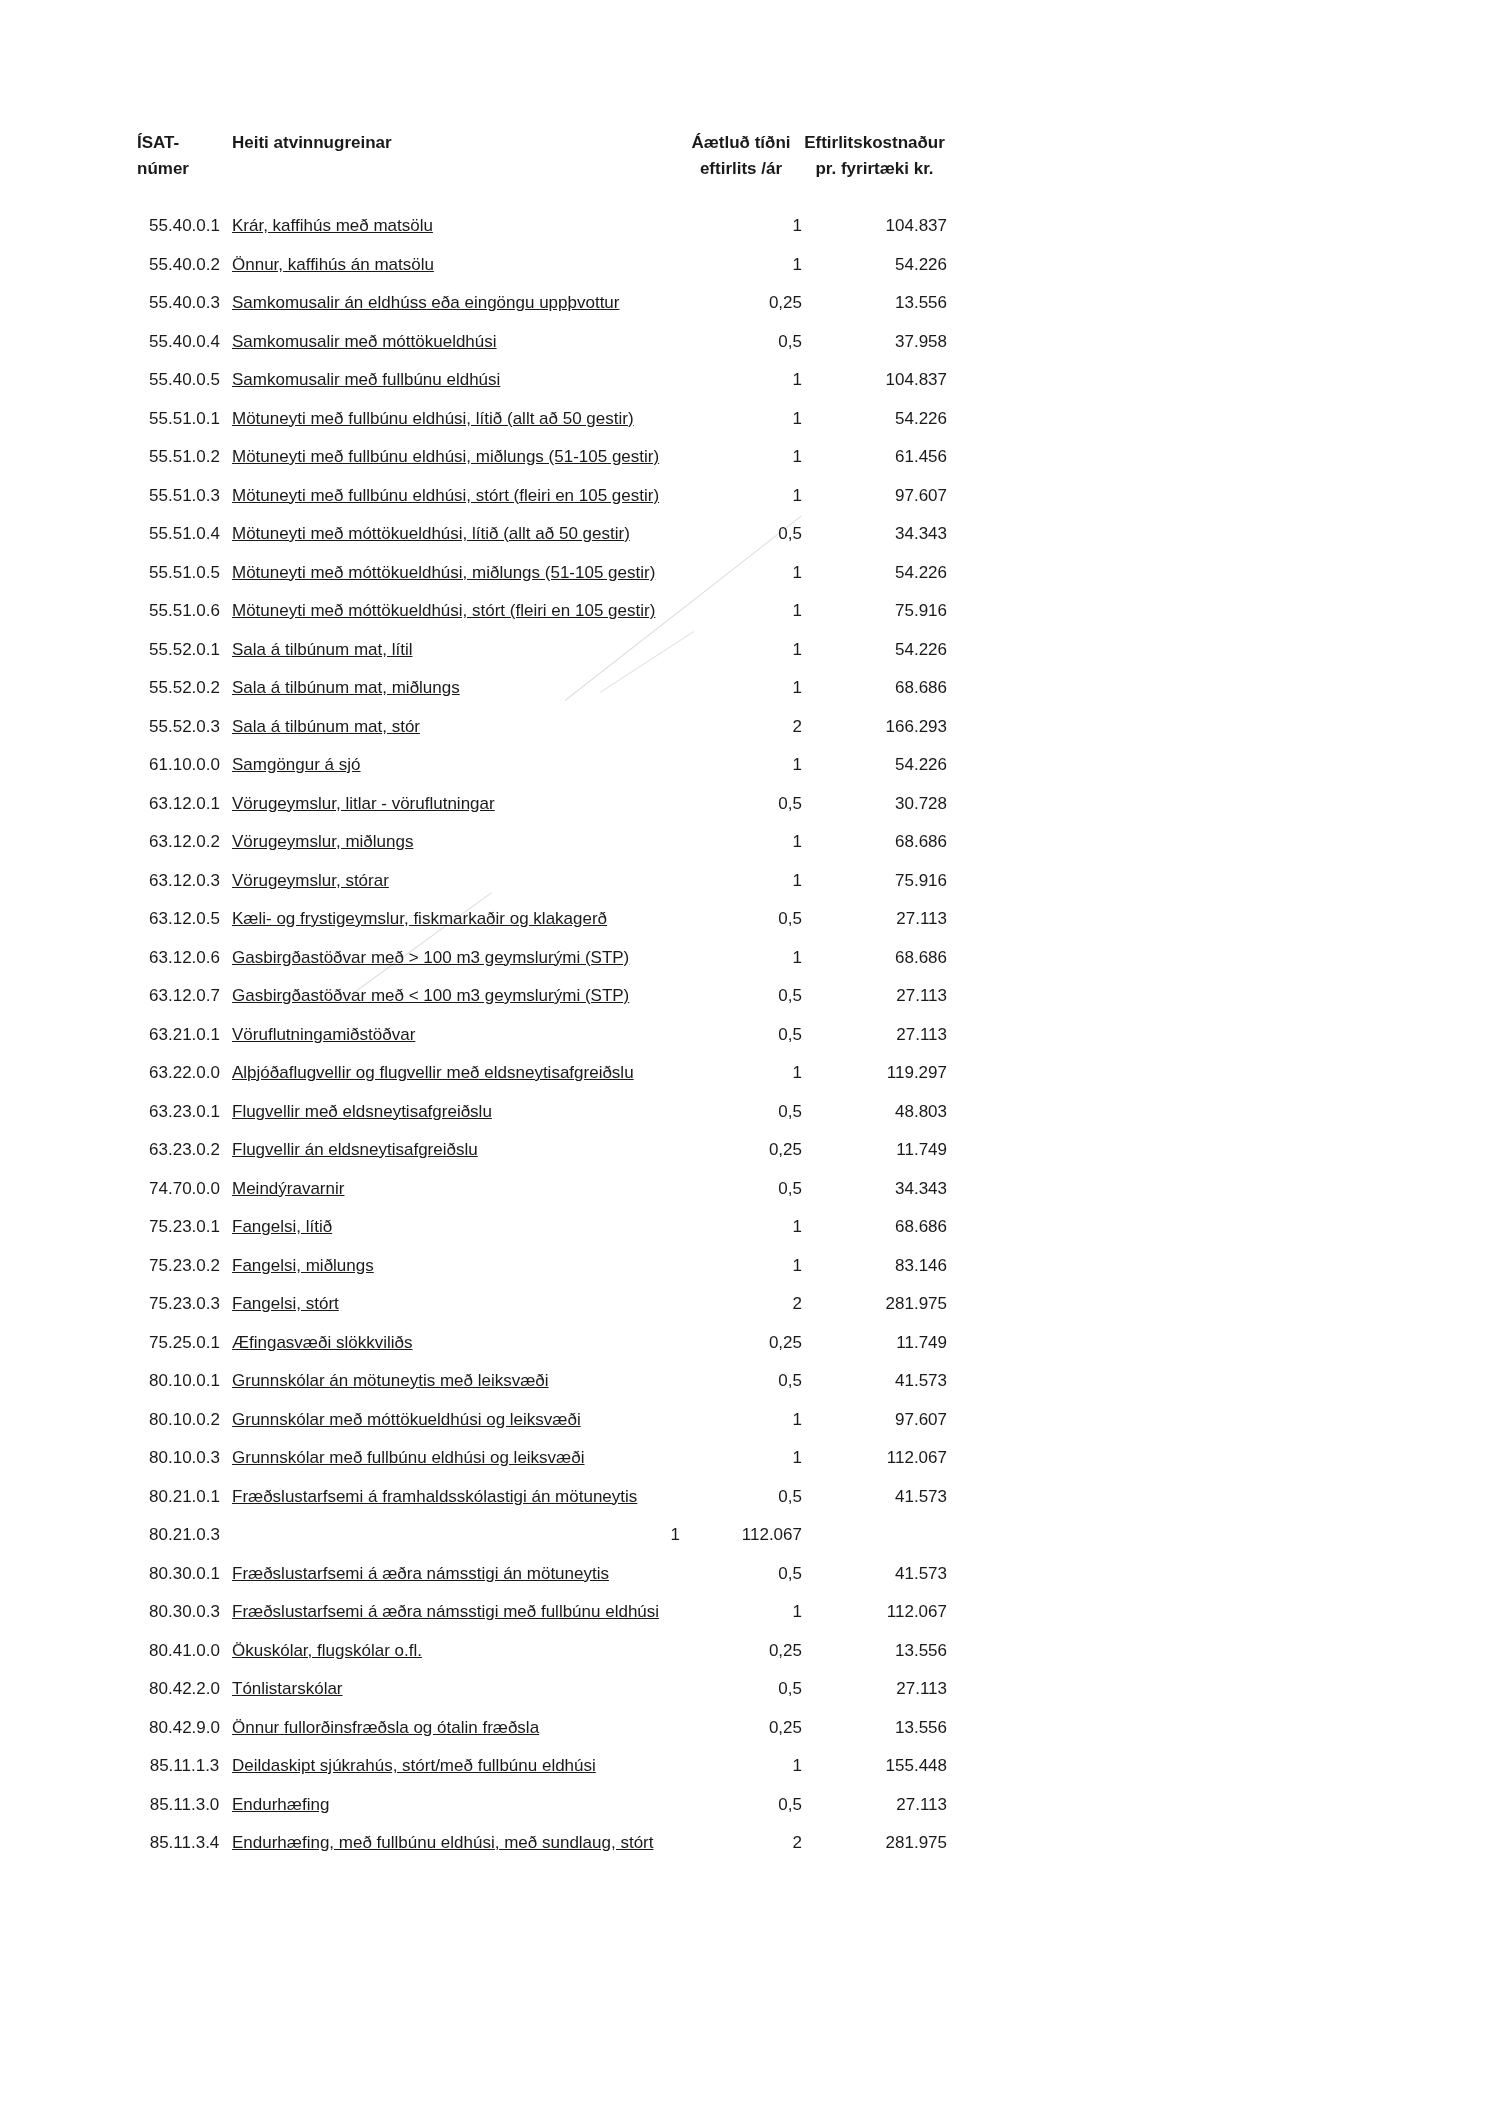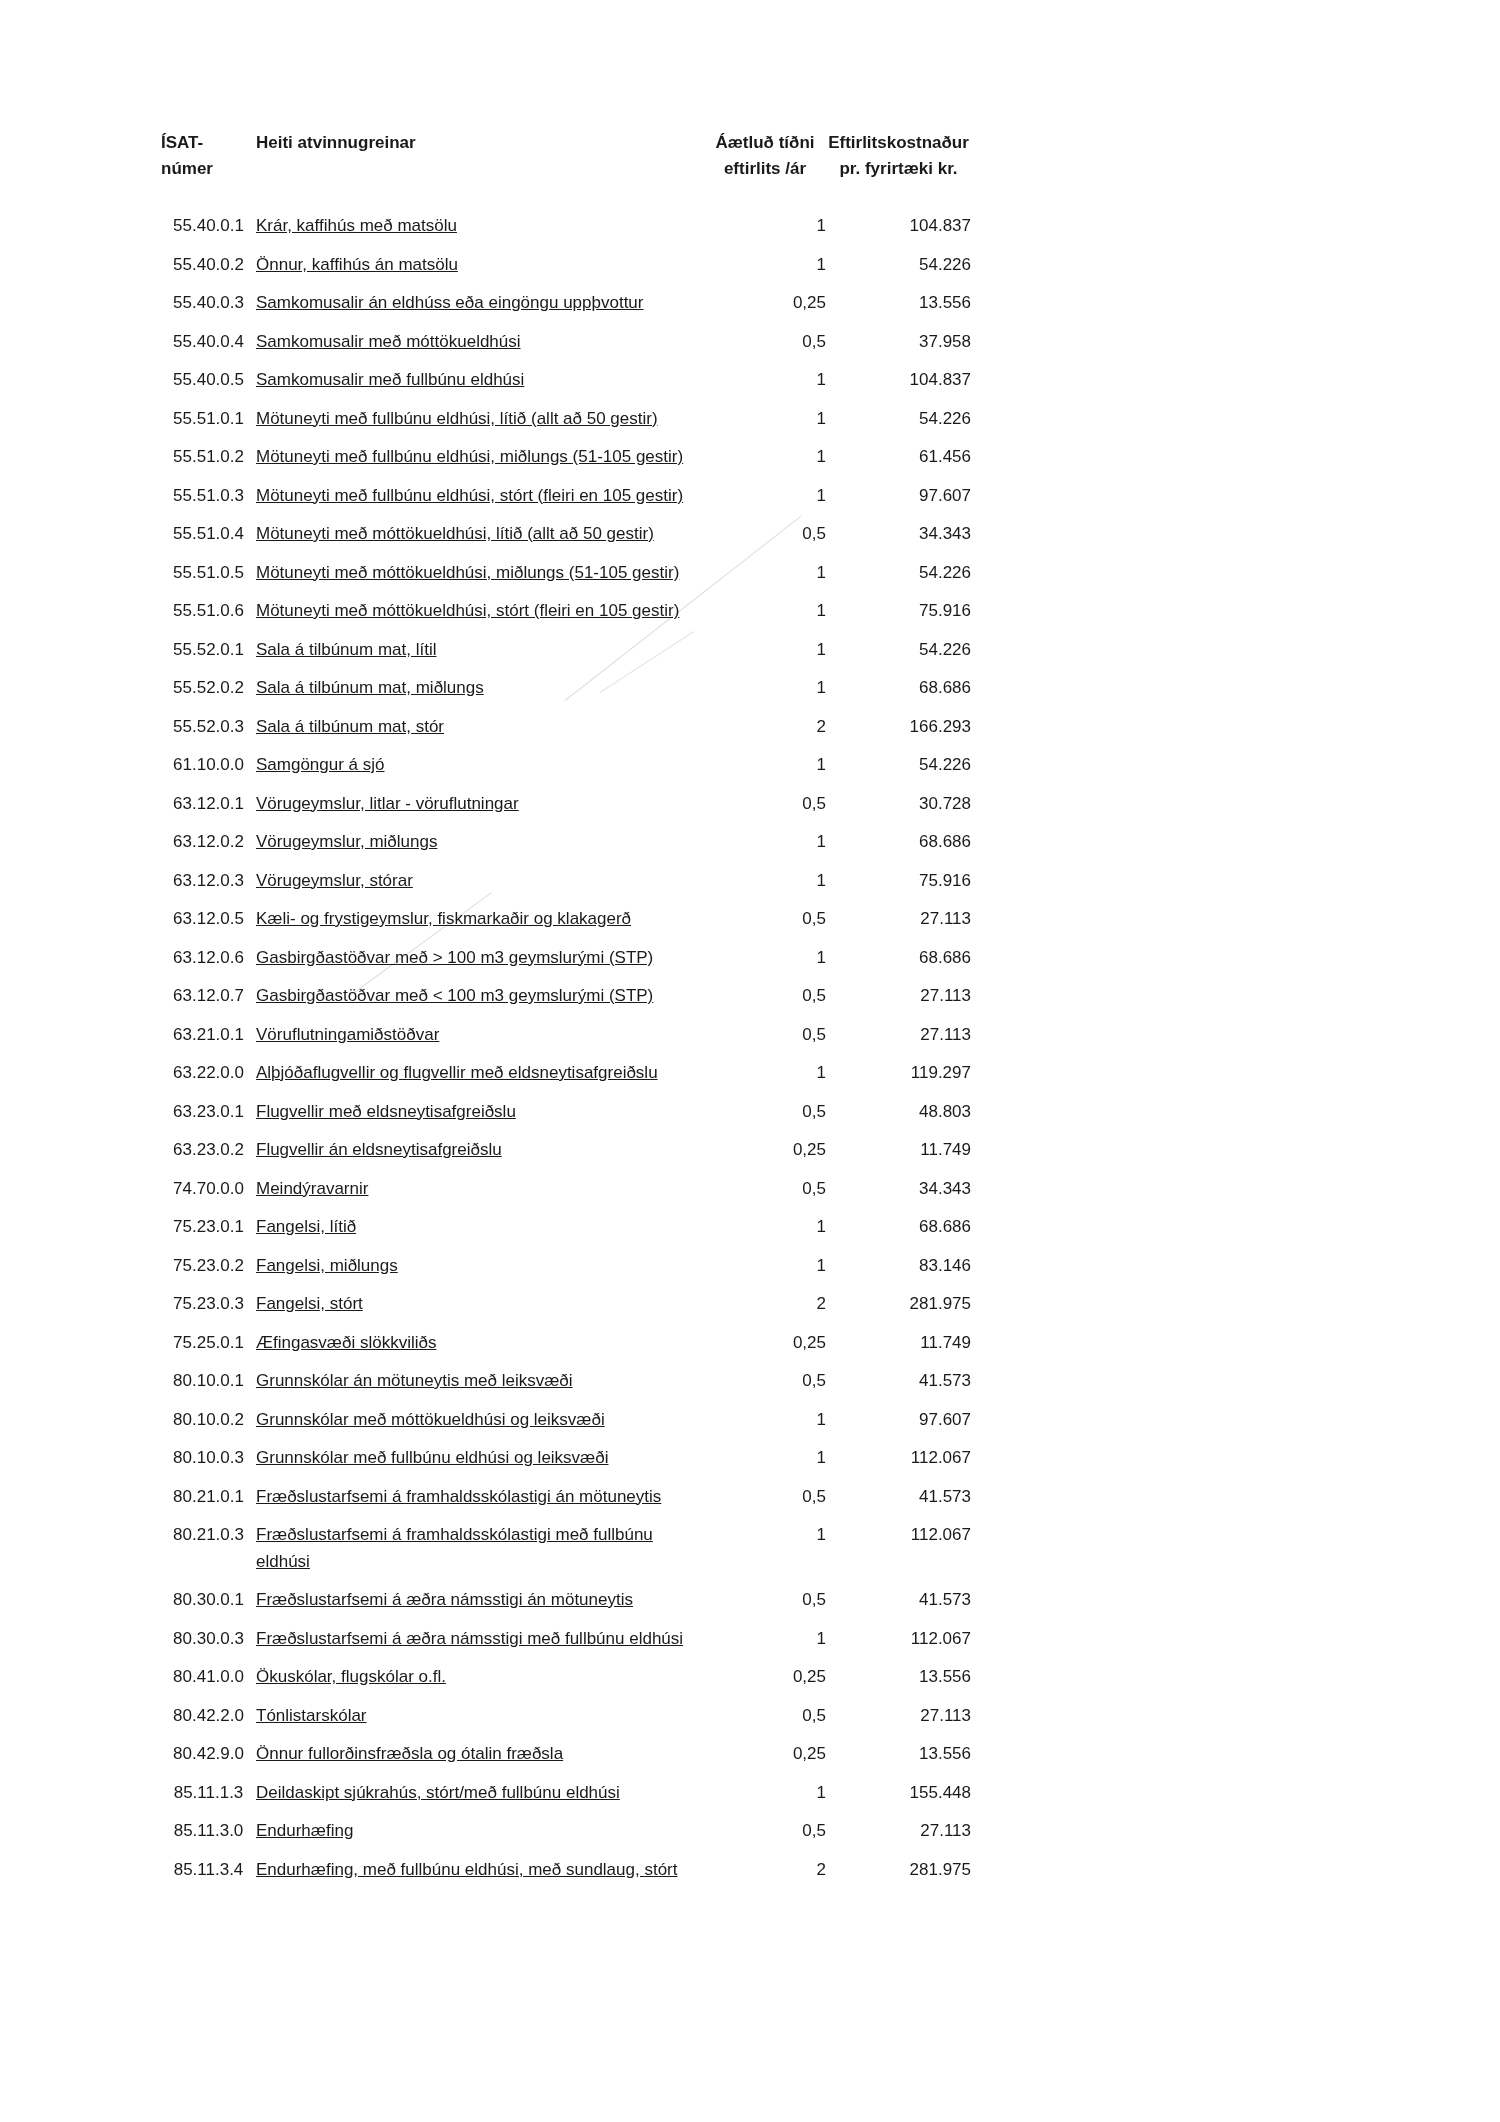--- a/index.html
+++ b/index.html
@@ -14,21 +14,20 @@
     background: #ffffff;
     font-family: "Liberation Sans", sans-serif;
     color: #1a1a1a;
     overflow: hidden;
   }
   .doc-table {
     position: absolute;
     left: 137px;
     top: 130px;
     width: 810px;
-    margin-left: 24px;
   }
   .grid-row {
     display: grid;
     grid-template-columns: 95px 448px 122px 145px;
     align-items: start;
   }
   .header-row {
     font-weight: bold;
     font-size: 17px;
     line-height: 26px;
@@ -328,22 +327,20 @@
 
   <div class="grid-row row">
     <div class="cell-code">80.21.0.1</div>
     <div class="cell-name">Fræðslustarfsemi á framhaldsskólastigi án mötuneytis</div>
     <div class="cell-freq">0,5</div>
     <div class="cell-cost">41.573</div>
   </div>
 
   <div class="grid-row row">
     <div class="cell-code">80.21.0.3</div>
-    <div class="cell-name">Fræðslustarfsemi á framhaldsskólastigi  með fullbúnu
-eldhúsi</div>
     <div class="cell-freq">1</div>
     <div class="cell-cost">112.067</div>
   </div>
 
   <div class="grid-row row">
     <div class="cell-code">80.30.0.1</div>
     <div class="cell-name">Fræðslustarfsemi á æðra námsstigi án mötuneytis</div>
     <div class="cell-freq">0,5</div>
     <div class="cell-cost">41.573</div>
   </div>

